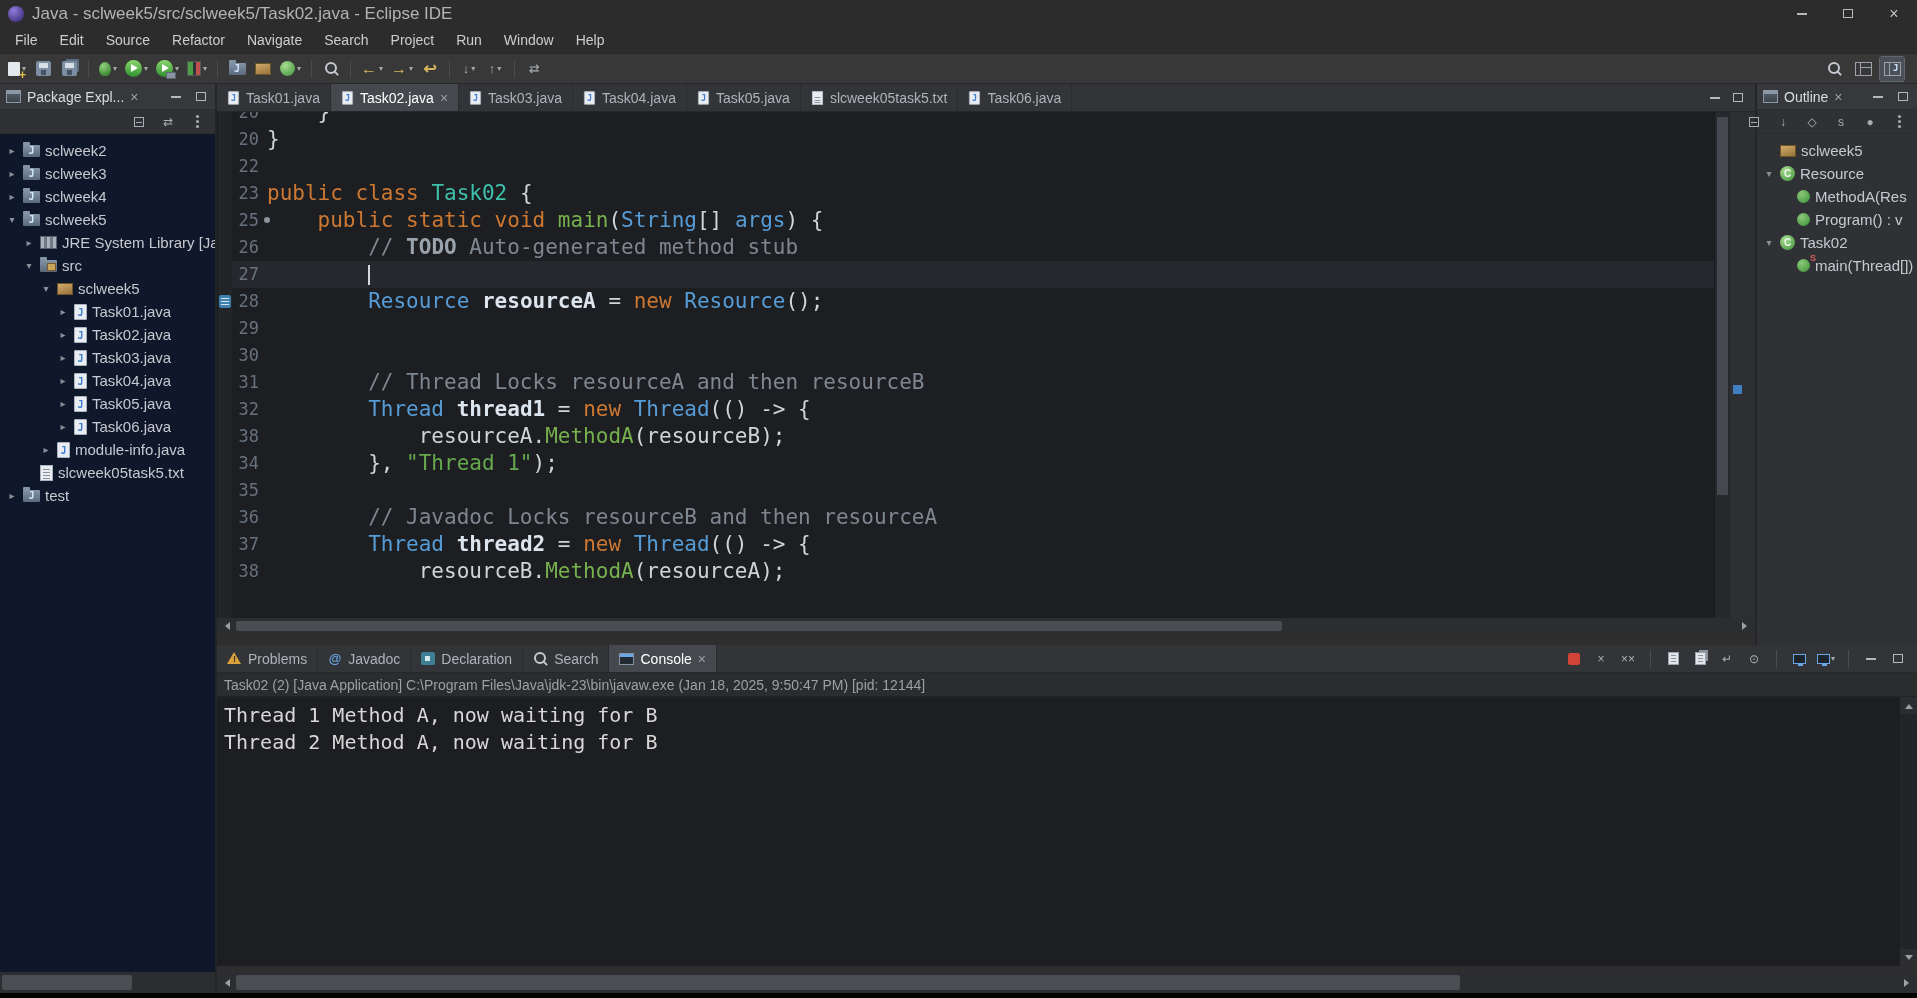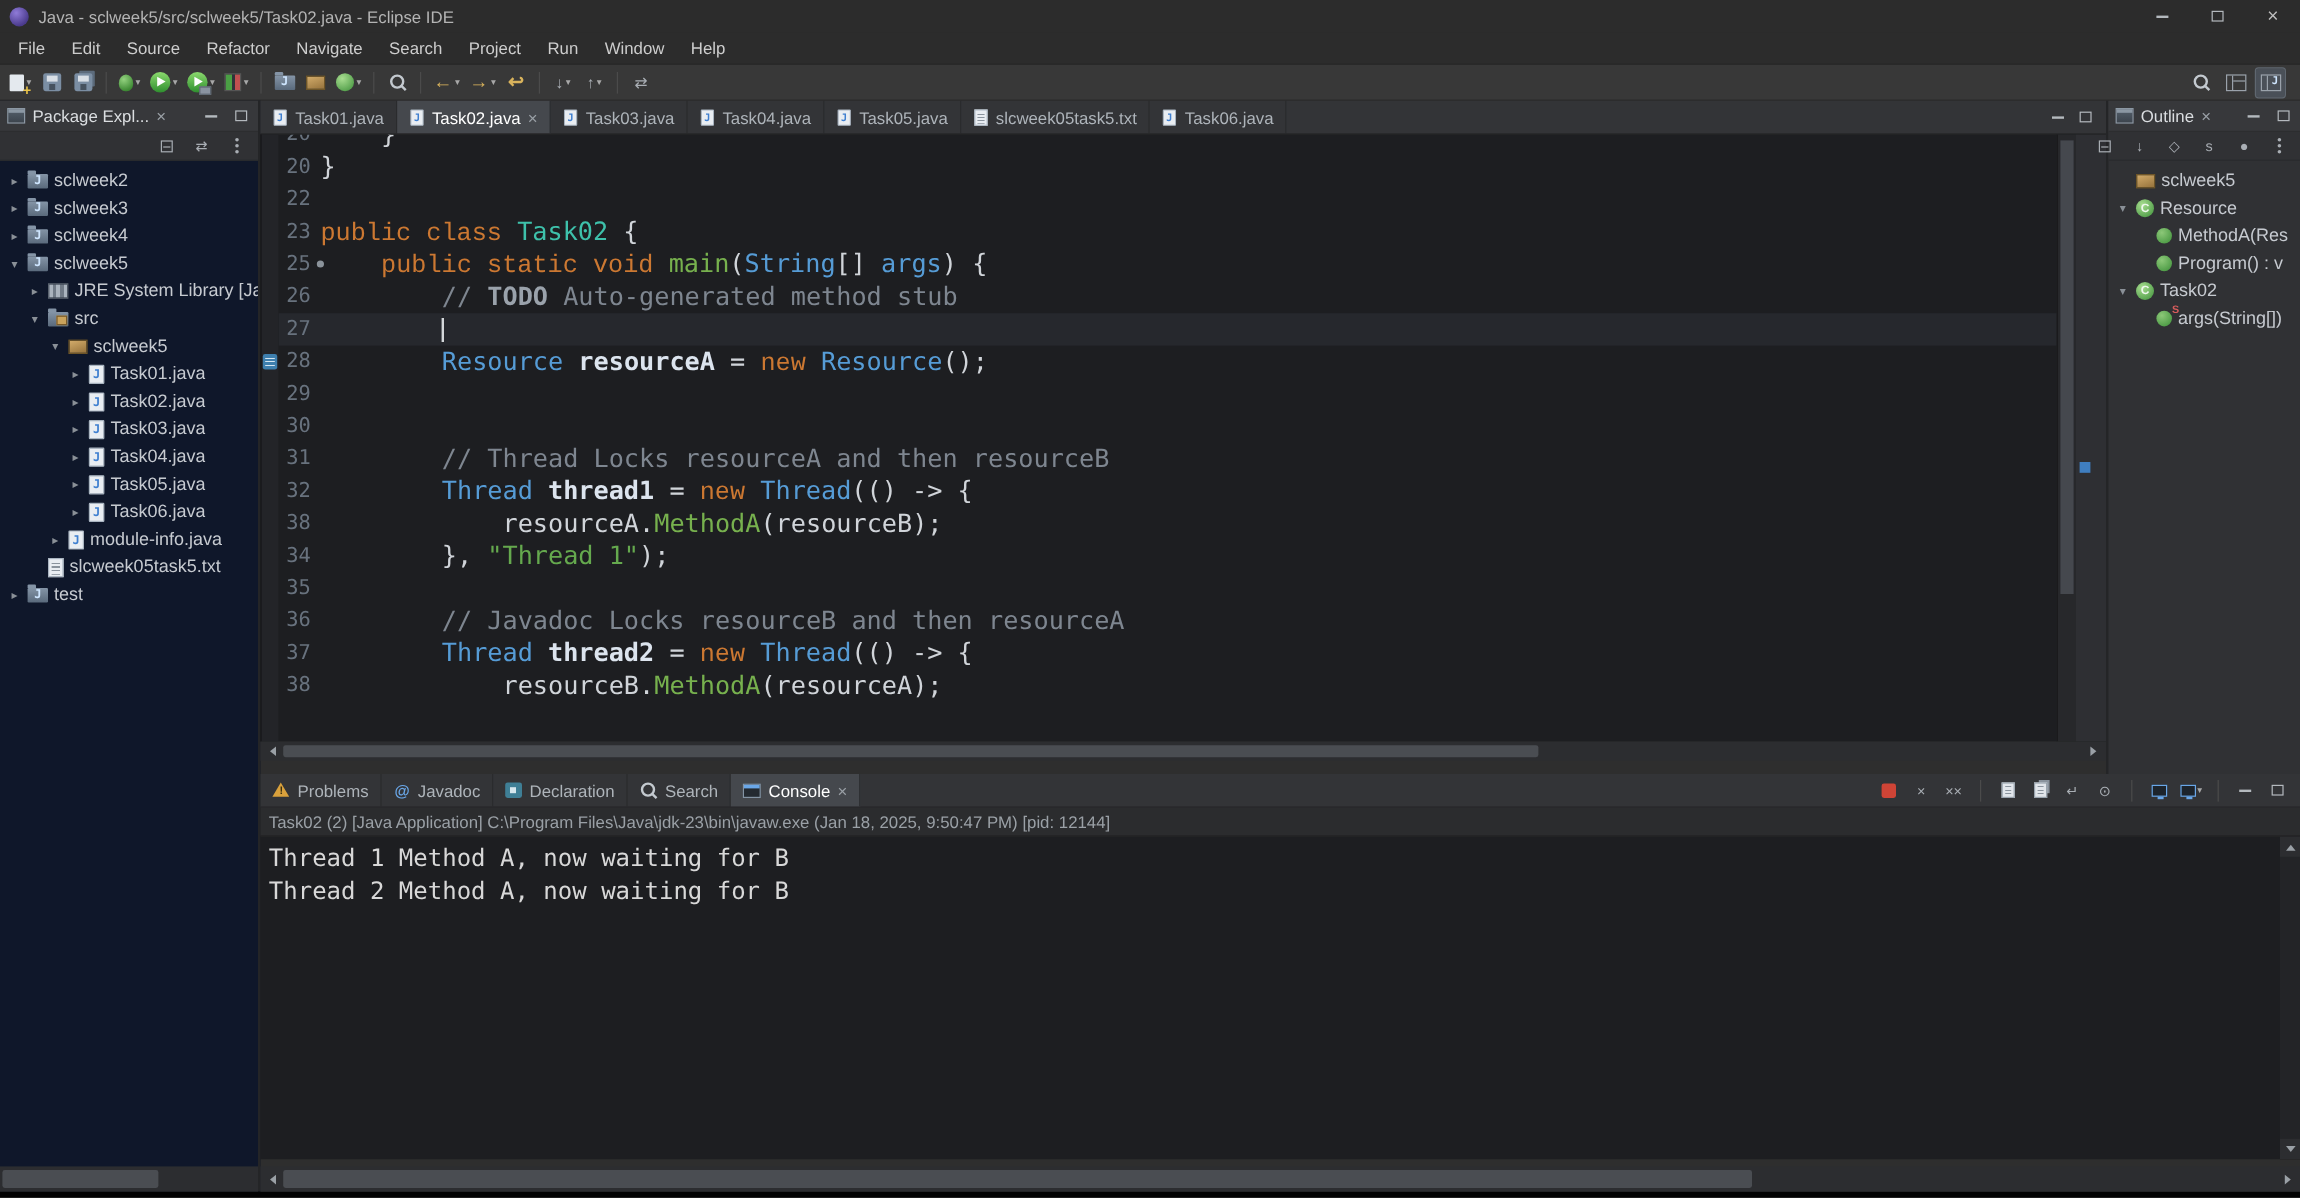--- a/index.html
+++ b/index.html
@@ -4,21 +4,21 @@
 <style>
   * { margin:0; padding:0; box-sizing:border-box; }
   html,body { width:1917px; height:998px; overflow:hidden; background:#2e2e2e;
               font-family:"Liberation Sans", sans-serif; }
   .window { width:1917px; height:998px; display:flex; flex-direction:column; background:#2e2e2e; color:#c8c8c8; }
 
   
   .titlebar { height:27px; flex:none; background:#2c2c2c; display:flex; align-items:center; padding-left:8px; gap:8px; }
   .app-icon { width:16px; height:16px; border-radius:50%; flex:none;
               background:radial-gradient(circle at 35% 30%, #8f7bd8, #4a3a8c 72%); }
-  .titlebar .title { font-size:14px; color:#b4b4b4; white-space:nowrap; }
+  .titlebar .title { font-size:17px; color:#b4b4b4; white-space:nowrap; }
   .win-controls { margin-left:auto; display:flex; height:100%; }
   .wc { width:46px; height:27px; display:flex; align-items:center; justify-content:center; color:#c0c0c0; font-size:16px; }
   .sh-min { width:10px; height:2px; background:#b4b9be; display:inline-block; }
   .sh-max { width:10px; height:9px; border:1px solid #b4b9be; display:inline-block; }
 
   
   .menubar { height:27px; flex:none; background:#2c2c2c; border-bottom:1px solid #262626; display:flex; align-items:center; padding-left:4px; }
   .menu-item { padding:0 11px; height:100%; display:flex; align-items:center; font-size:14px; color:#cdcdcd; }
   .toolbar { height:30px; flex:none; background:#383838; border-bottom:1px solid #2a2a2a; display:flex; align-items:center; padding:0 5px; }
   .tb-left { display:flex; align-items:center; gap:2px; }
@@ -118,21 +118,21 @@
   .task-marker { position:absolute; left:1px; width:12px; height:13px; background:#3e7fae; border-radius:2px; }
   .task-marker::after { content:""; position:absolute; left:2px; right:2px; top:3px; height:7px;
       background:repeating-linear-gradient(180deg,#d5e6f2 0 1px, transparent 1px 3px); }
   .code-pane { flex:1; min-width:0; position:relative; overflow:hidden; }
   .code-inner { position:absolute; top:-13px; left:0; right:0; font:21px/27px "DejaVu Sans Mono",monospace; }
   .cline { height:27px; display:flex; }
   .cline.current { background:#26282d; }
   .lnum { width:35px; flex:none; text-align:right; padding-right:8px; color:#68727e; font-size:17px; line-height:27px; position:relative; }
   .mk-dot { position:absolute; right:-3px; top:10px; width:6px; height:6px; border-radius:50%; background:#8b939b; }
   .ltext { white-space:pre; }
-  .tk-kw { color:#cc7832;font-family:Liberation Mono, monospace; } .tk-cl { color:#3ec1ab; } .tk-me { color:#77b14e; }
+  .tk-kw { color:#cc7832; } .tk-cl { color:#3ec1ab; } .tk-me { color:#77b14e; }
   .tk-ty { color:#569cd6; } .tk-va { color:#dce4ee; font-weight:bold; } .tk-vu { color:#d0d4d9; }
   .tk-st { color:#65a94e; } .tk-co { color:#7e8690; } .tk-td { color:#9aa2ab; font-weight:bold; } .tk-pl { color:#d0d4d9; }
   .caret { display:inline-block; width:2px; height:20px; background:#d4d7da; margin-bottom:-4px; }
   .vscroll { width:16px; flex:none; background:#27282b; border-left:1px solid #1a1a1c; position:relative; }
   .vthumb { position:absolute; left:2px; right:2px; top:5px; height:378px; background:#45484e; }
   .overview { width:25px; flex:none; background:#2e2f33; position:relative; }
   .ov-marker { position:absolute; left:3px; top:273px; width:9px; height:9px; background:#3f7ec0; }
 
   
   .hscroll { position:relative; background:#2c2d30; flex:none; display:flex; align-items:center; }
@@ -593,21 +593,21 @@
                 <span class="tree-label">Program() : v</span>
               </div>
               <div class="tree-row" style="padding-left: 6px;">
                 <span class="exp">▾</span>
                 <span class="fi fi-class"></span>
                 <span class="tree-label">Task02</span>
               </div>
               <div class="tree-row" style="padding-left: 23px;">
                 <span class="exp"></span>
                 <span class="fi fi-methodstatic"></span>
-                <span class="tree-label">args(String[])</span>
+                <span class="tree-label">main(Thread[])</span>
               </div>
             </div>
         </div>
 
       </div>
 
       <div class="bottom-panel">
         <div class="bottom-tabs">
           <div class="tabs-strip" id="bottom-tabs-strip">
               <div class="btab">

